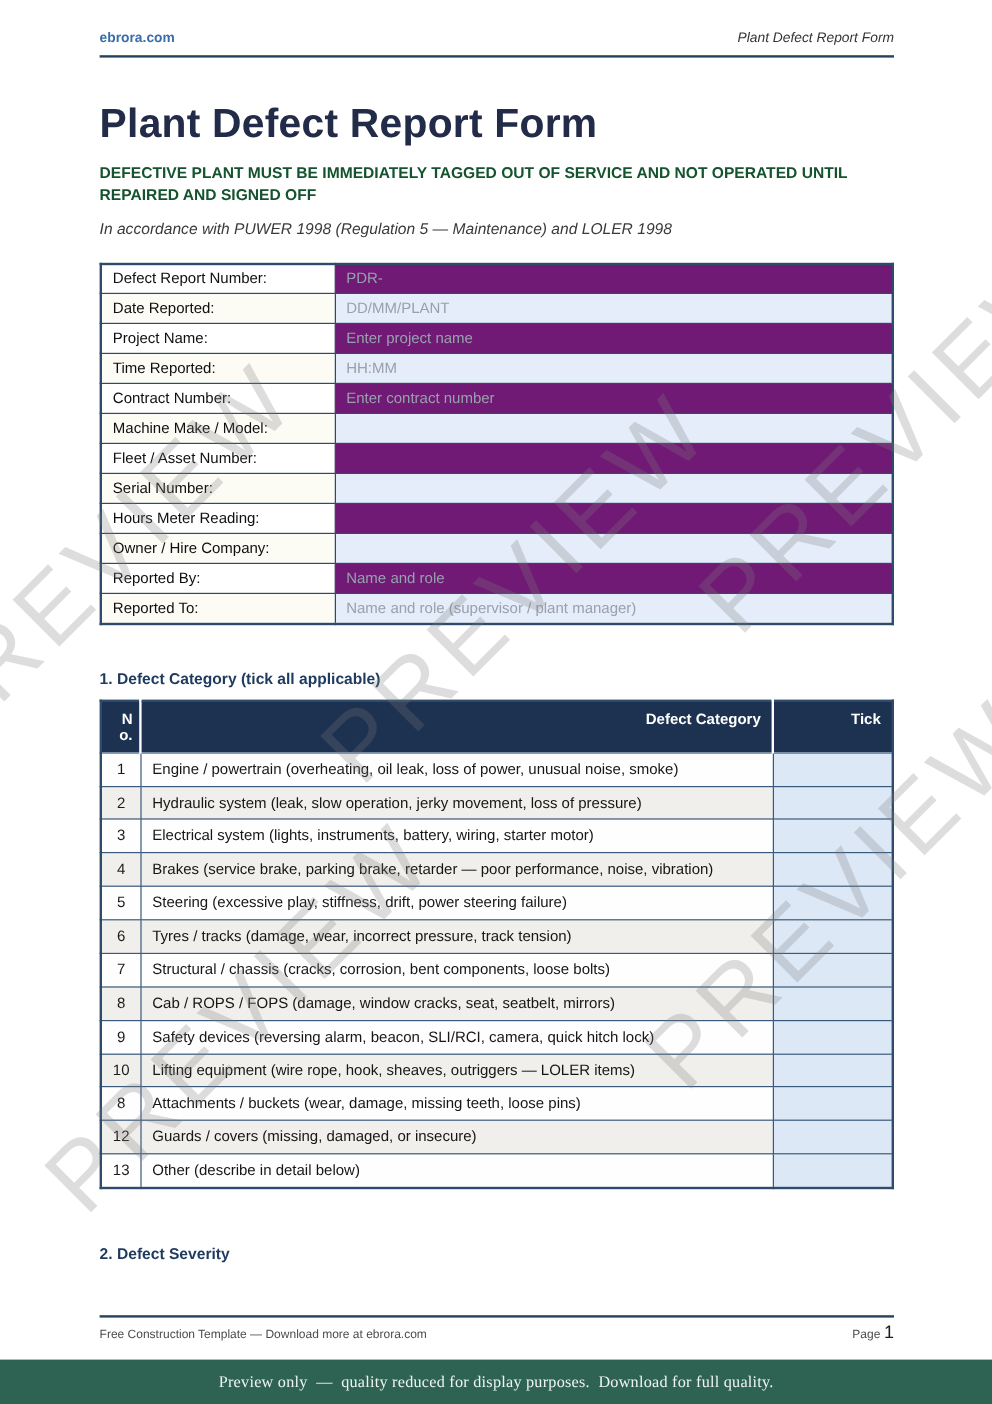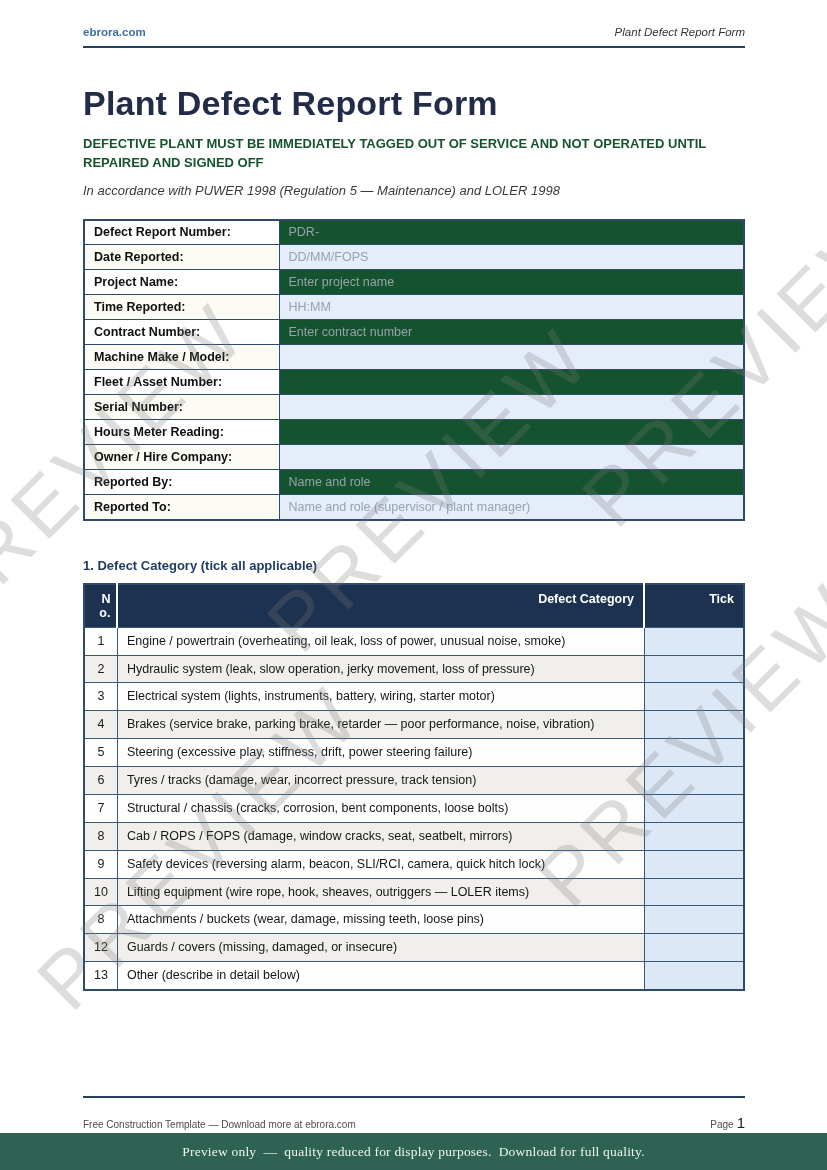--- a/index.html
+++ b/index.html
@@ -41,22 +41,22 @@
     font-size: 13px; font-style: italic; color: #3a3a3a;
   }
 
   
   table.info {
     width: 100%; border-collapse: collapse;
     border: 2px solid #2e4b6c;
     font-size: 12.5px;
   }
   table.info td { border: 1px solid #2e4b6c; padding: 4px 9px; height: 25px; }
-  table.info td.ilabel { width: 195px; font-weight: bold; color: #0f0f0f; background: #ffffff; }
-  table.info td.ivalue { background: #14532d; color: #98a1ad; border-left: 1.5px solid #7aa3cf; }
+  table.info td.ilabel { width: 195px; font-weight: normal; color: #0f0f0f; background: #ffffff; }
+  table.info td.ivalue { background: #701a75; color: #98a1ad; border-left: 1.5px solid #7aa3cf; }
   table.info tr:nth-child(even) td.ilabel { background: #fcfbf4; }
   table.info tr:nth-child(even) td.ivalue { background: #e4edf9; }
 
   
   h2.section-heading {
     font-size: 13px; font-weight: bold; color: #1e3a5f;
     margin: 37px 0 10px 0;
   }
   h2.section-heading.second { margin-top: 46px; }
 
@@ -76,21 +76,21 @@
   table.cat tbody td { border: 1px solid #39597c; padding: 5px 9px; color: #161616; line-height: 1.35; }
   table.cat tbody tr:nth-child(odd) { background: #fefefe; }
   table.cat tbody tr:nth-child(even) { background: #f0efeb; }
   table.cat td.no { text-align: center; color: #1b1b1b; }
   table.cat td.tick { background: #dce8f6; border-left: 1.5px solid #5b8fc9; }
 
   
   .doc-footer {
     position: absolute; left: 83px; width: 662px; top: 1096px;
     border-top: 2px solid #27425f;
-    padding-top: 16px;
+    padding-top: 4px;
     display: flex; justify-content: space-between; align-items: baseline;
     z-index: 1;
   }
   .footer-left { font-size: 10px; color: #4c4c4c; }
   .footer-right { font-size: 10px; color: #4c4c4c; }
   .footer-right .pagenum { font-size: 15px; color: #1c1c1c; margin-left: 3px; }
 
   
   .banner {
     position: absolute; left: 0; right: 0; bottom: 0; height: 37px;
@@ -141,21 +141,21 @@
     <p class="subtitle">In accordance with PUWER 1998 (Regulation 5 — Maintenance) and LOLER 1998</p>
 
     <table class="info">
       <tbody>
           <tr>
             <td class="ilabel">Defect Report Number:</td>
             <td class="ivalue">PDR-</td>
           </tr>
           <tr>
             <td class="ilabel">Date Reported:</td>
-            <td class="ivalue">DD/MM/FOPS</td>
+            <td class="ivalue">DD/MM/PLANT</td>
           </tr>
           <tr>
             <td class="ilabel">Project Name:</td>
             <td class="ivalue">Enter project name</td>
           </tr>
           <tr>
             <td class="ilabel">Time Reported:</td>
             <td class="ivalue">HH:MM</td>
           </tr>
           <tr>
@@ -265,20 +265,21 @@
             <td class="tick"></td>
           </tr>
           <tr>
             <td class="no">13</td>
             <td>Other (describe in detail below)</td>
             <td class="tick"></td>
           </tr>
         </tbody>
     </table>
 
+    <h2 class="section-heading second">2. Defect Severity</h2>
 
   </div>
 
   <div class="doc-footer">
     <span class="footer-left">Free Construction Template — Download more at ebrora.com</span>
     <span class="footer-right">
       <span>Page</span><span class="pagenum">1</span>
     </span>
   </div>
 

